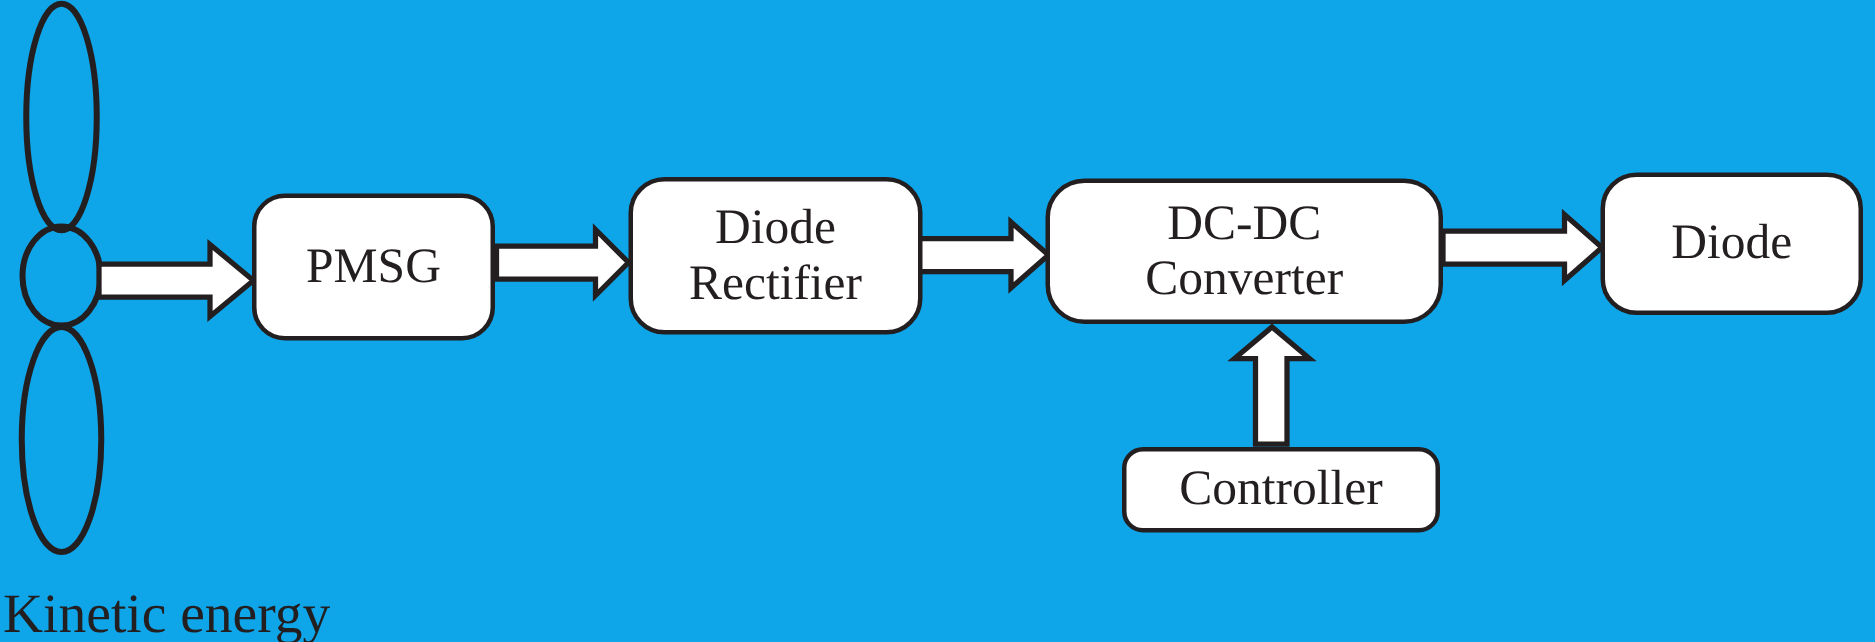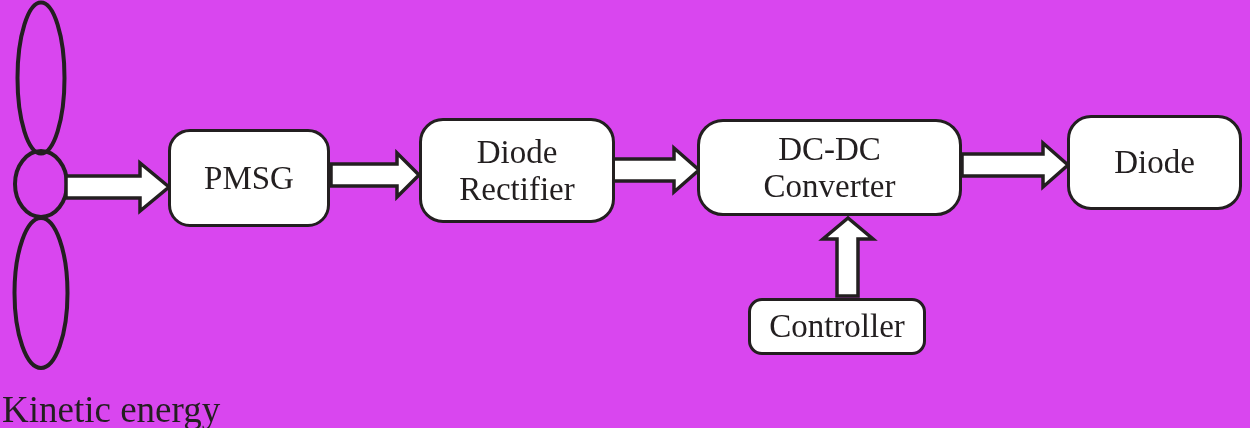--- a/index.html
+++ b/index.html
@@ -4,21 +4,21 @@
 <style>
   html, body {
     margin: 0;
     padding: 0;
     background: #ffffff;
   }
   .canvas {
     position: relative;
     width: 1250px;
     height: 428px;
-    background: #d946ef;
+    background: #0ea5e9;
     overflow: hidden;
     font-family: "Liberation Serif", "DejaVu Serif", serif;
     color: #231f20;
   }
   .diagram-svg {
     position: absolute;
     left: 0;
     top: 0;
     width: 1250px;
     height: 428px;
@@ -36,21 +36,21 @@
   .block .label {
     font-size: 33px;
     line-height: 1.12;
     white-space: pre-line;
     color: #231f20;
   }
   .block-pmsg       { left: 168px;  top: 129px; width: 162px; height: 98px;  border-radius: 22px; }
   .block-diode      { left: 419px;  top: 118px; width: 196px; height: 105px; border-radius: 24px; }
   .block-dcdc       { left: 697px;  top: 119px; width: 265px; height: 97px;  border-radius: 26px; }
   .block-loads      { left: 1067px; top: 115px; width: 175px; height: 95px;  border-radius: 24px; }
-  .block-controller { left: 748px;  top: 298px; width: 178px; height: 57px;  border-radius: 14px; }
+  .block-controller { left: 748px;  top: 298px; width: 212px; height: 57px;  border-radius: 14px; }
   .caption {
     position: absolute;
     left: 2px;
     top: 391px;
     font-size: 37px;
     line-height: 1.0;
     color: #231f20;
     white-space: nowrap;
   }
 </style>

